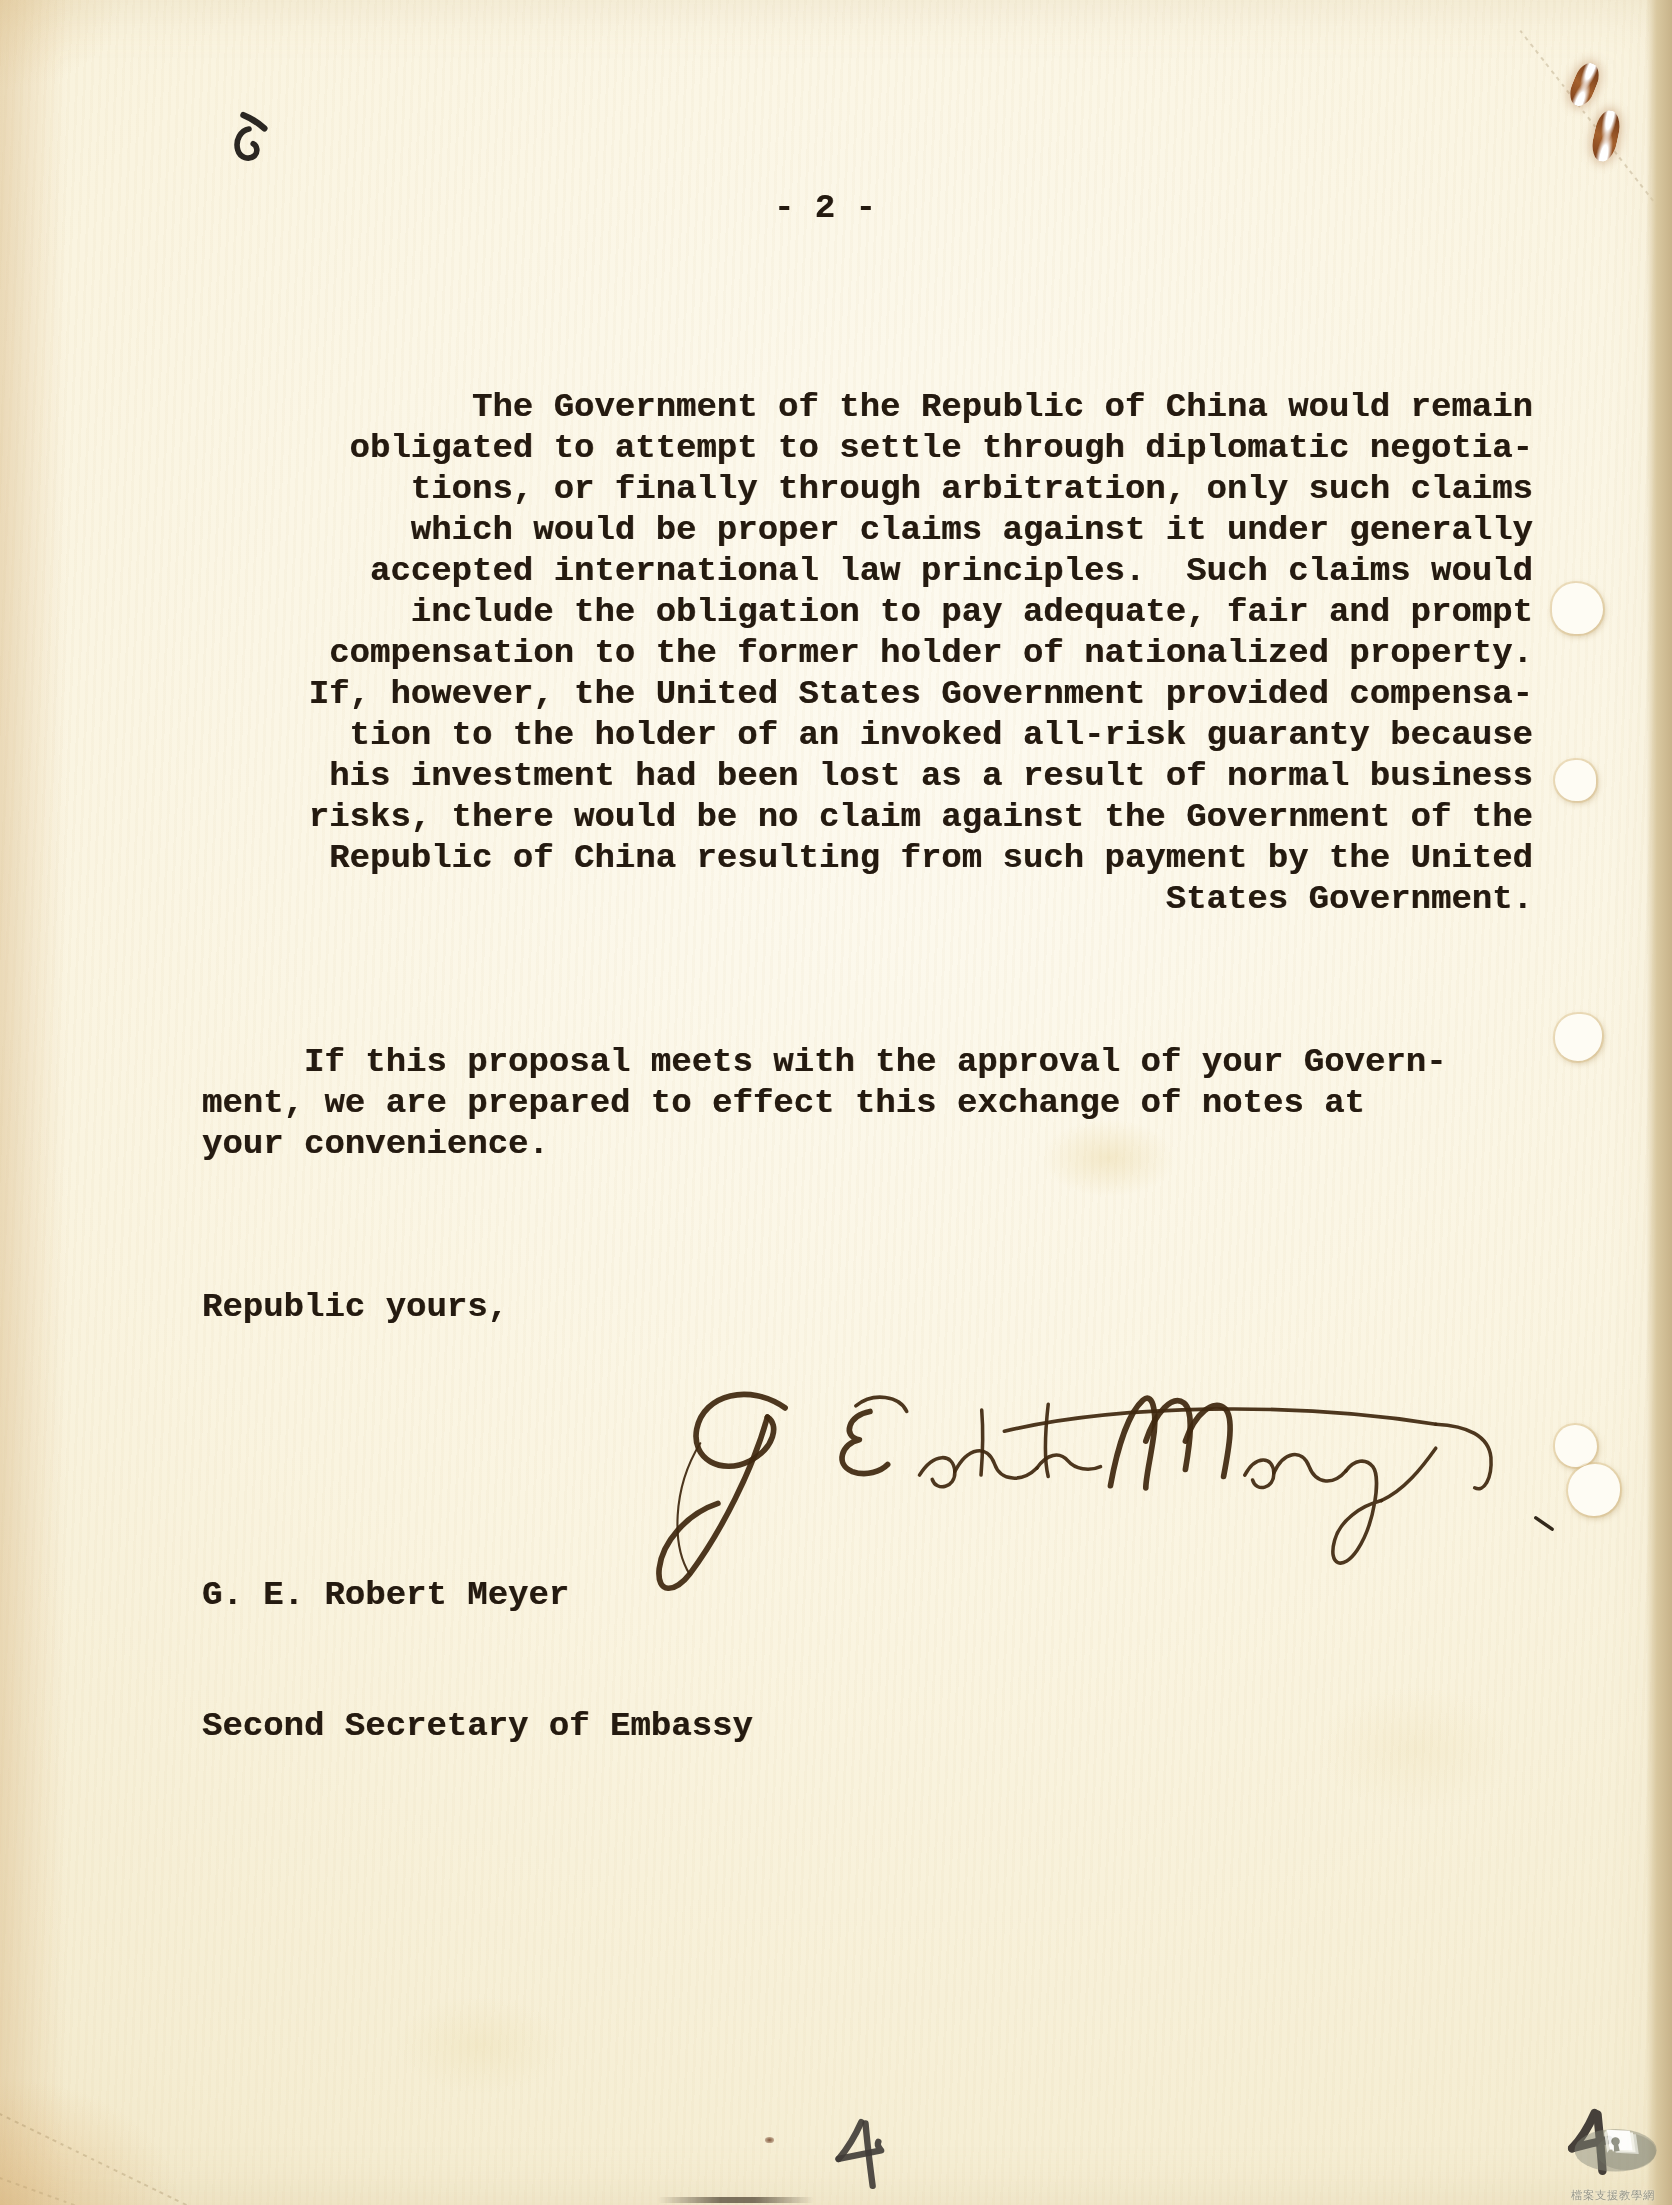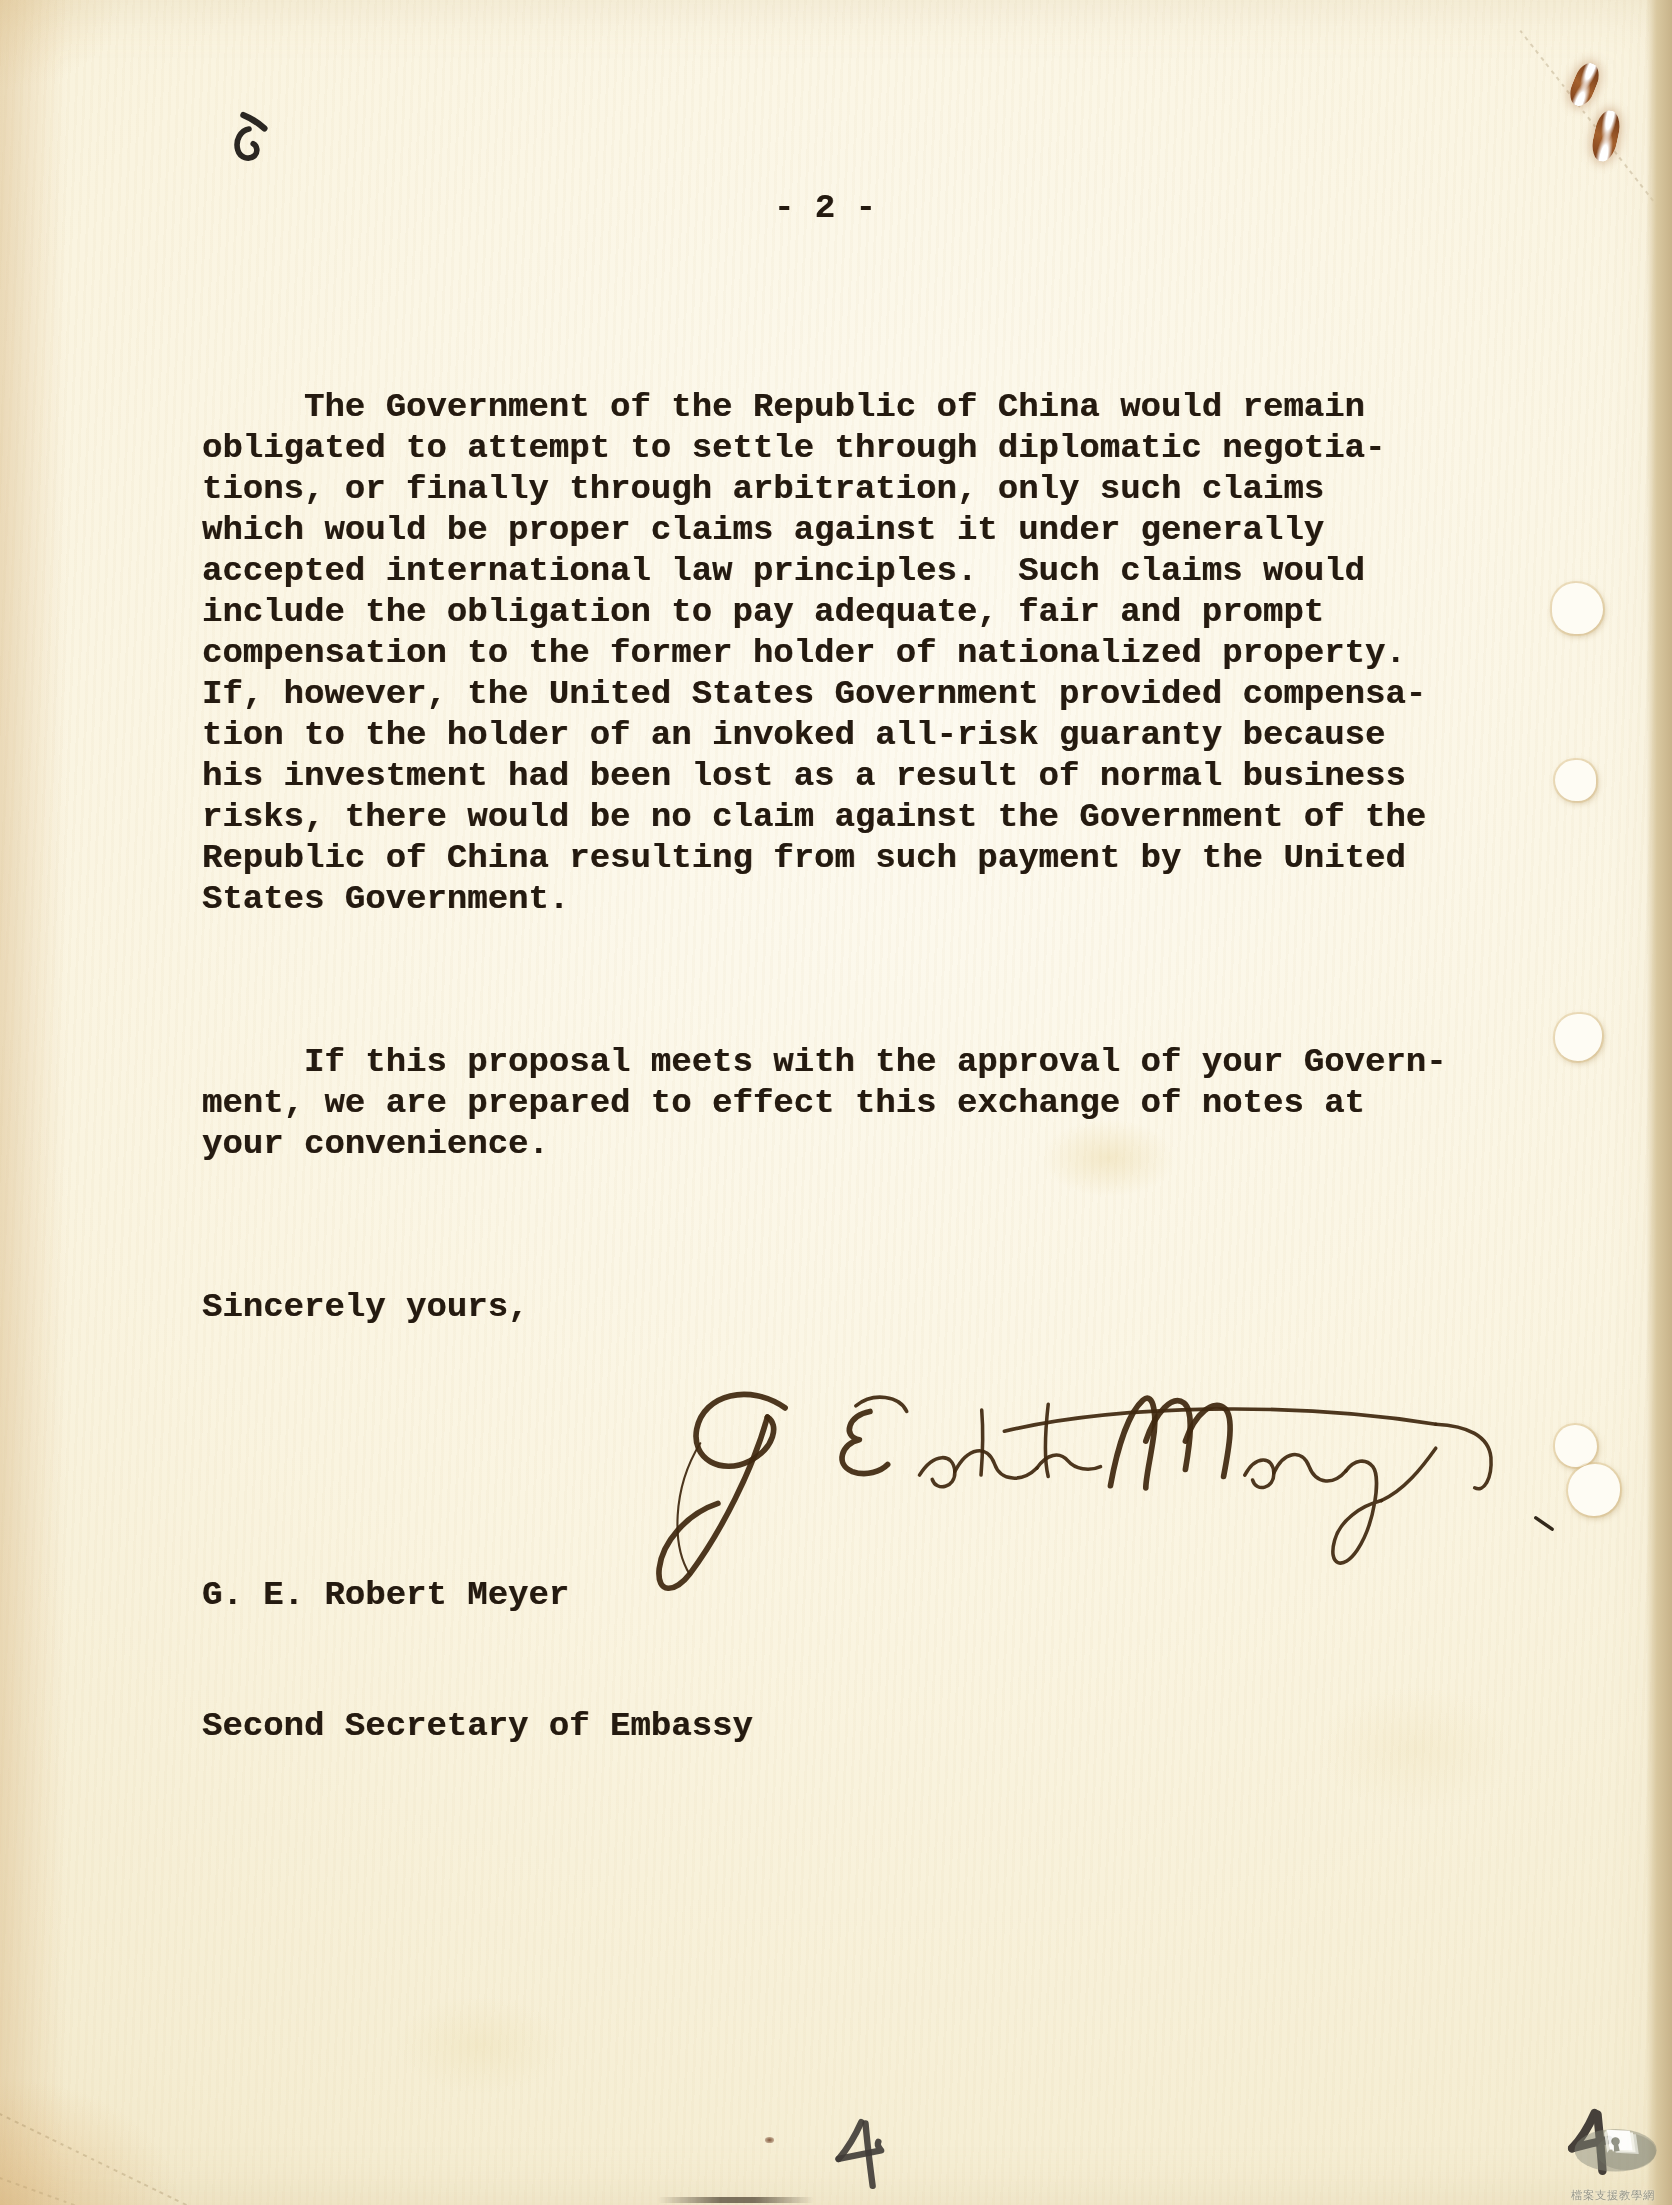--- a/index.html
+++ b/index.html
@@ -23,21 +23,21 @@
     font-weight:bold;
     font-size:34px;
     line-height:41px;
     white-space:pre;
     letter-spacing:0;
     text-shadow:0.4px 0.4px 0.5px rgba(40,24,10,.5), -0.2px -0.2px 0.4px rgba(40,24,10,.25);
   }
   .page-number{left:774px;top:188px;}
   .body-block{left:202px;top:260px;width:1331px;}
   .body-block p{margin:0;}
-  .para-2{margin-top:45px !important;}
+  .para-2{margin-top:45px !important;text-align:right;}
   .para-3{margin-top:40px !important;}
   .sincerely{margin-top:40px !important;margin-left:324px;}
   .for-amb{margin-top:76px !important;margin-left:427px;}
   .signer-name{margin-top:165px !important;margin-left:619px;}
   .signer-title{margin-top:7.8px !important;margin-left:535px;}
   
   .overlay{position:absolute;}
   .sig path{fill:none;stroke:#40280f;stroke-linecap:round;stroke-linejoin:round;opacity:.93;}
   .sig .w8{stroke-width:8px;}
   .sig .w5{stroke-width:5px;}
@@ -109,21 +109,21 @@
 compensation to the former holder of nationalized property.
 If, however, the United States Government provided compensa-
 tion to the holder of an invoked all-risk guaranty because
 his investment had been lost as a result of normal business
 risks, there would be no claim against the Government of the
 Republic of China resulting from such payment by the United
 States Government.</p>
     <p class="para-3">     If this proposal meets with the approval of your Govern-
 ment, we are prepared to effect this exchange of notes at
 your convenience.</p>
-    <p class="sincerely">Sincerely yours,</p>
+    <p class="sincerely">Republic yours,</p>
     <p class="signer-name">G. E. Robert Meyer</p>
     <p class="signer-title">Second Secretary of Embassy</p>
     
     
   </div>
 
   <svg class="overlay sig" style="left:622px;top:1369px;" width="892" height="244" viewBox="0 0 1260 345" aria-label="G E Robert Meyer">
     <path class="w8" d="M 230 55 C 180 20 115 35 105 85 C 97 128 140 150 180 130 C 215 112 222 78 205 68"></path>
     <path class="w8" d="M 205 68 C 185 140 140 230 95 290 C 75 316 48 320 52 282 C 56 246 90 205 135 190"></path>
     <path class="w3" d="M 95 290 C 70 250 70 170 110 105"></path>

